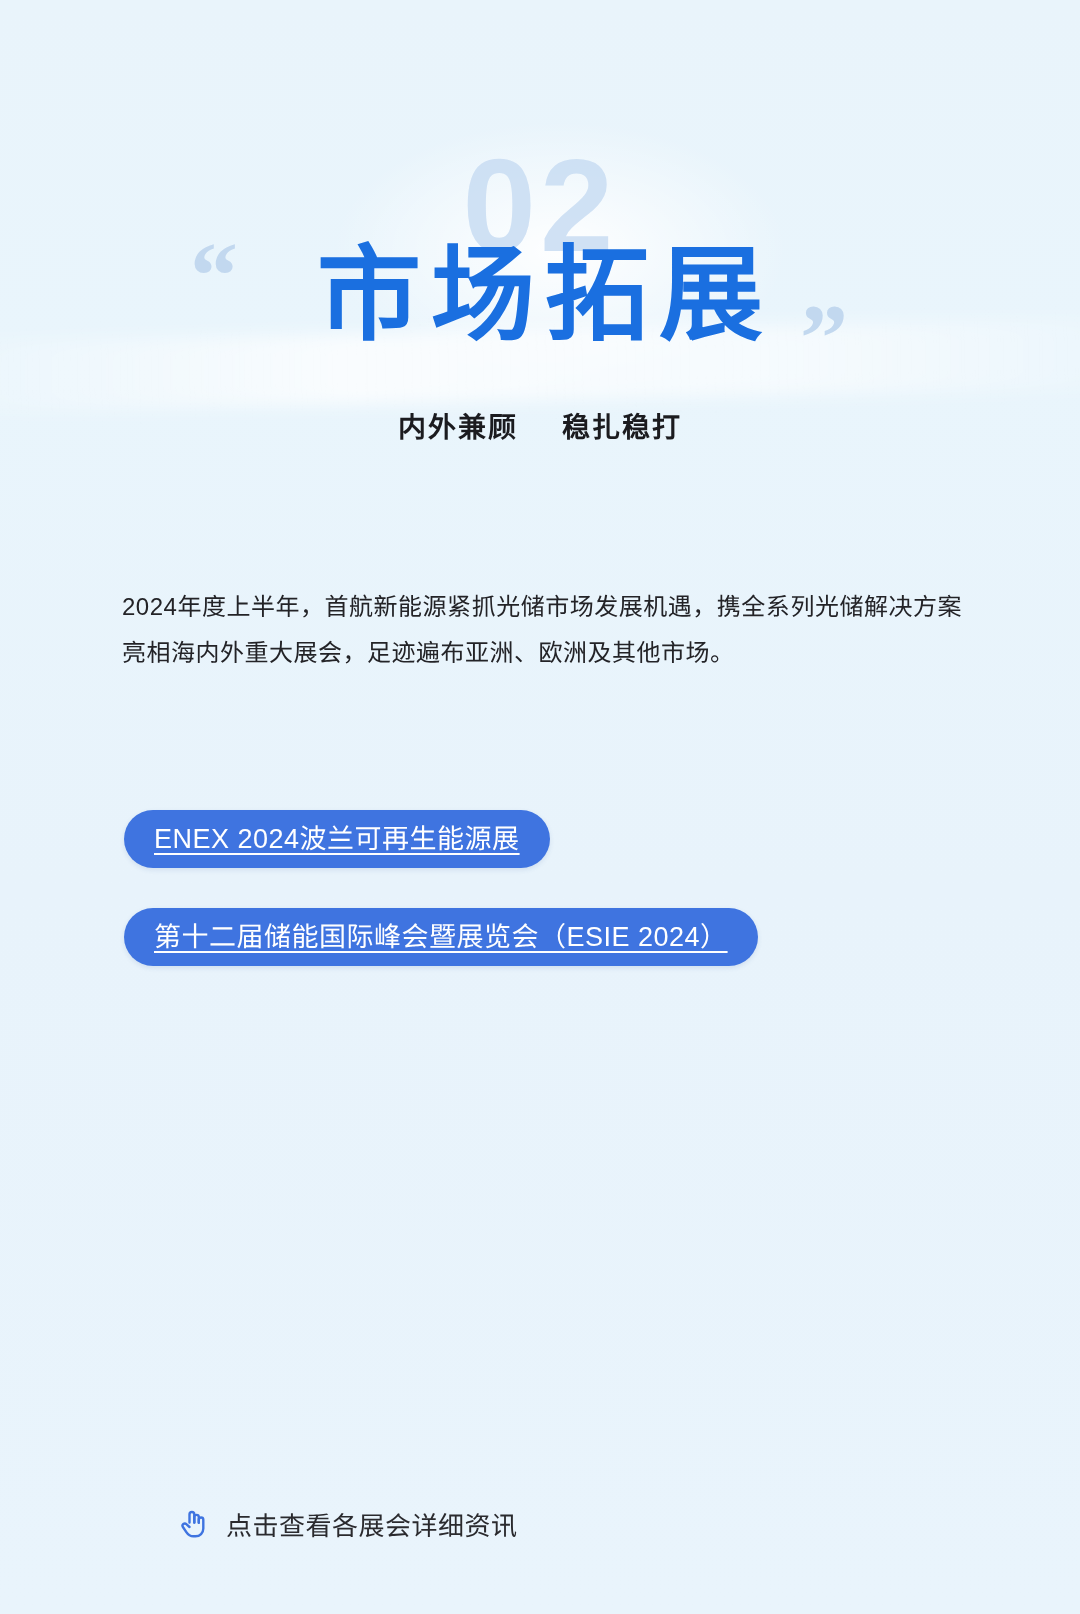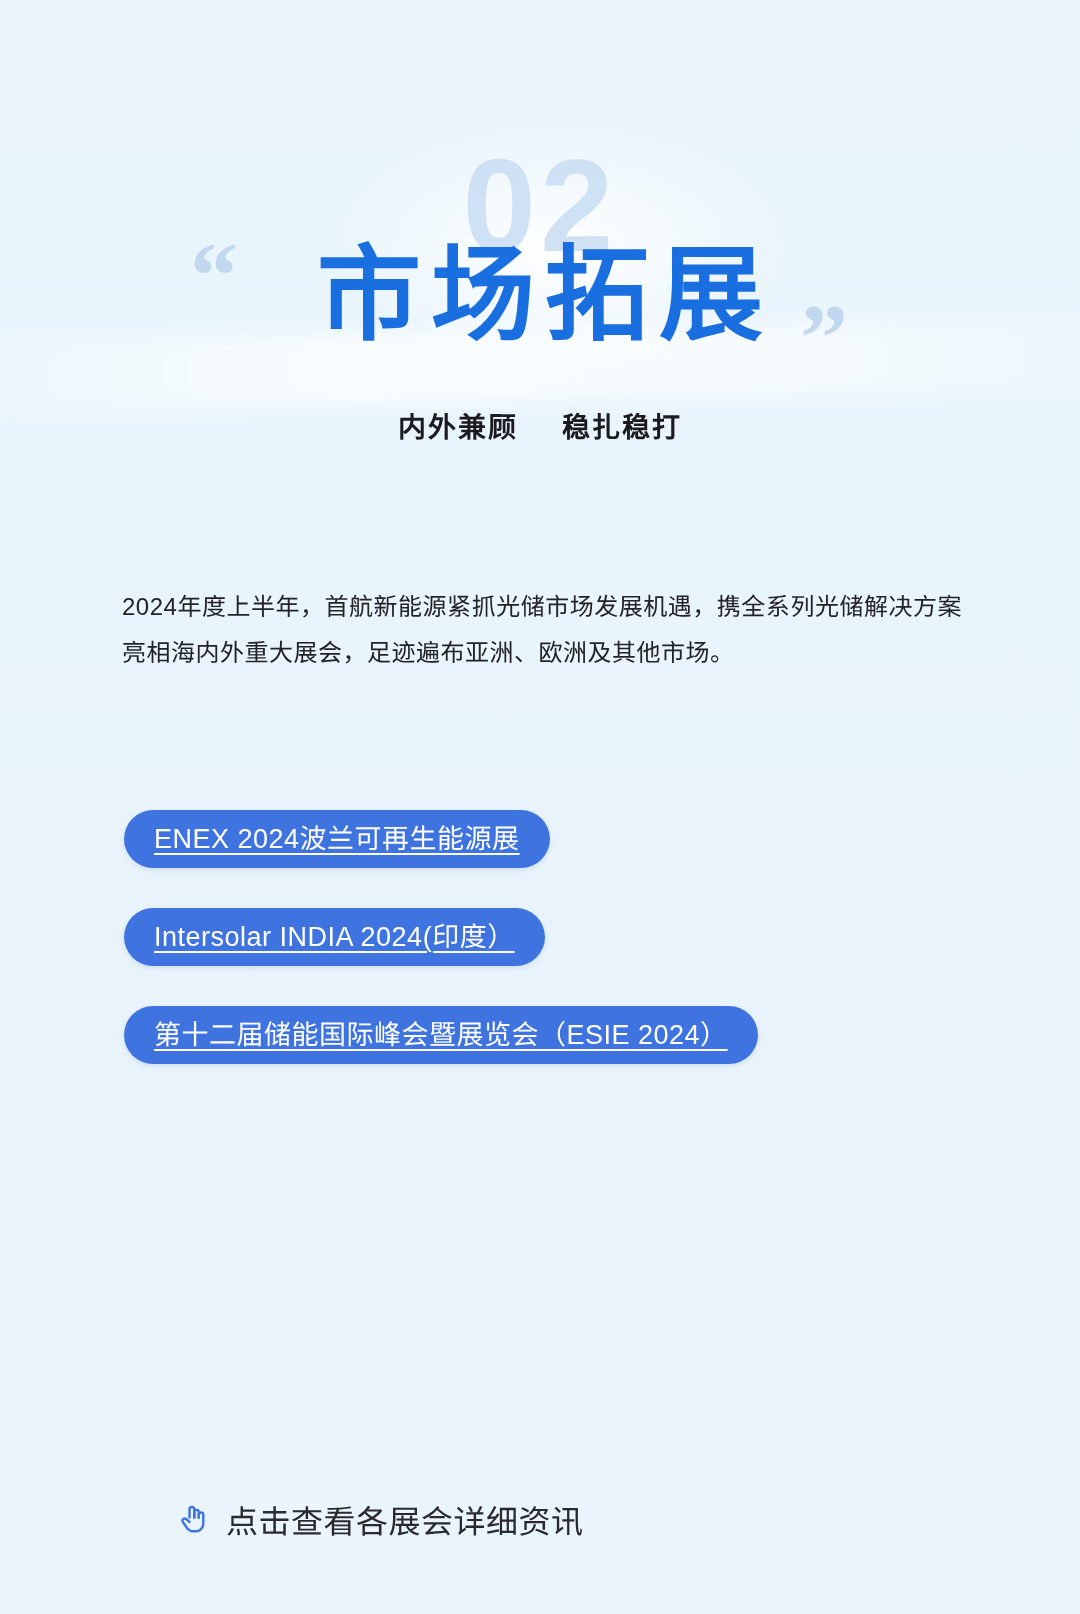--- a/index.html
+++ b/index.html
@@ -154,21 +154,21 @@
     display: flex;
     align-items: center;
     gap: 14px;
   }
   .hand-icon {
     width: 36px;
     height: 36px;
     display: inline-block;
   }
   .footer-text {
-    font-size: 32px;
+    font-size: 26px;
     color: #2a2a2e;
     letter-spacing: 0.5px;
   }
 </style>
 </head>
 <body>
 
 <div class="page">
 
   <div class="bg-glow"></div>
@@ -187,23 +187,20 @@
     <div class="sub-title">
       <span>内外兼顾</span><span class="gap"></span><span>稳扎稳打</span>
     </div>
   </div>
 
   <p class="intro">2024年度上半年，首航新能源紧抓光储市场发展机遇，携全系列光储解决方案亮相海内外重大展会，足迹遍布亚洲、欧洲及其他市场。</p>
 
   <div class="pill-list">
     <div class="pill-row"><a class="pill" href="#">
           <span>ENEX 2024波兰可再生能源展</span>
-        </a></div>
-    <div class="pill-row"><a class="pill" href="#">
-          <span>Intersolar INDIA 2024(印度）</span>
         </a></div>
     <div class="pill-row"><a class="pill" href="#">
           <span>第十二届储能国际峰会暨展览会（ESIE 2024）</span>
         </a></div>
   </div>
 
   <div class="footer-hint">
     <span class="hand-icon">
       <svg viewBox="0 0 24 24" width="36" height="36" fill="none" stroke="#3f74e0" stroke-width="1.6" stroke-linecap="round" stroke-linejoin="round">
         <path d="M9 11V5.6a1.6 1.6 0 0 1 3.2 0V11"></path>

